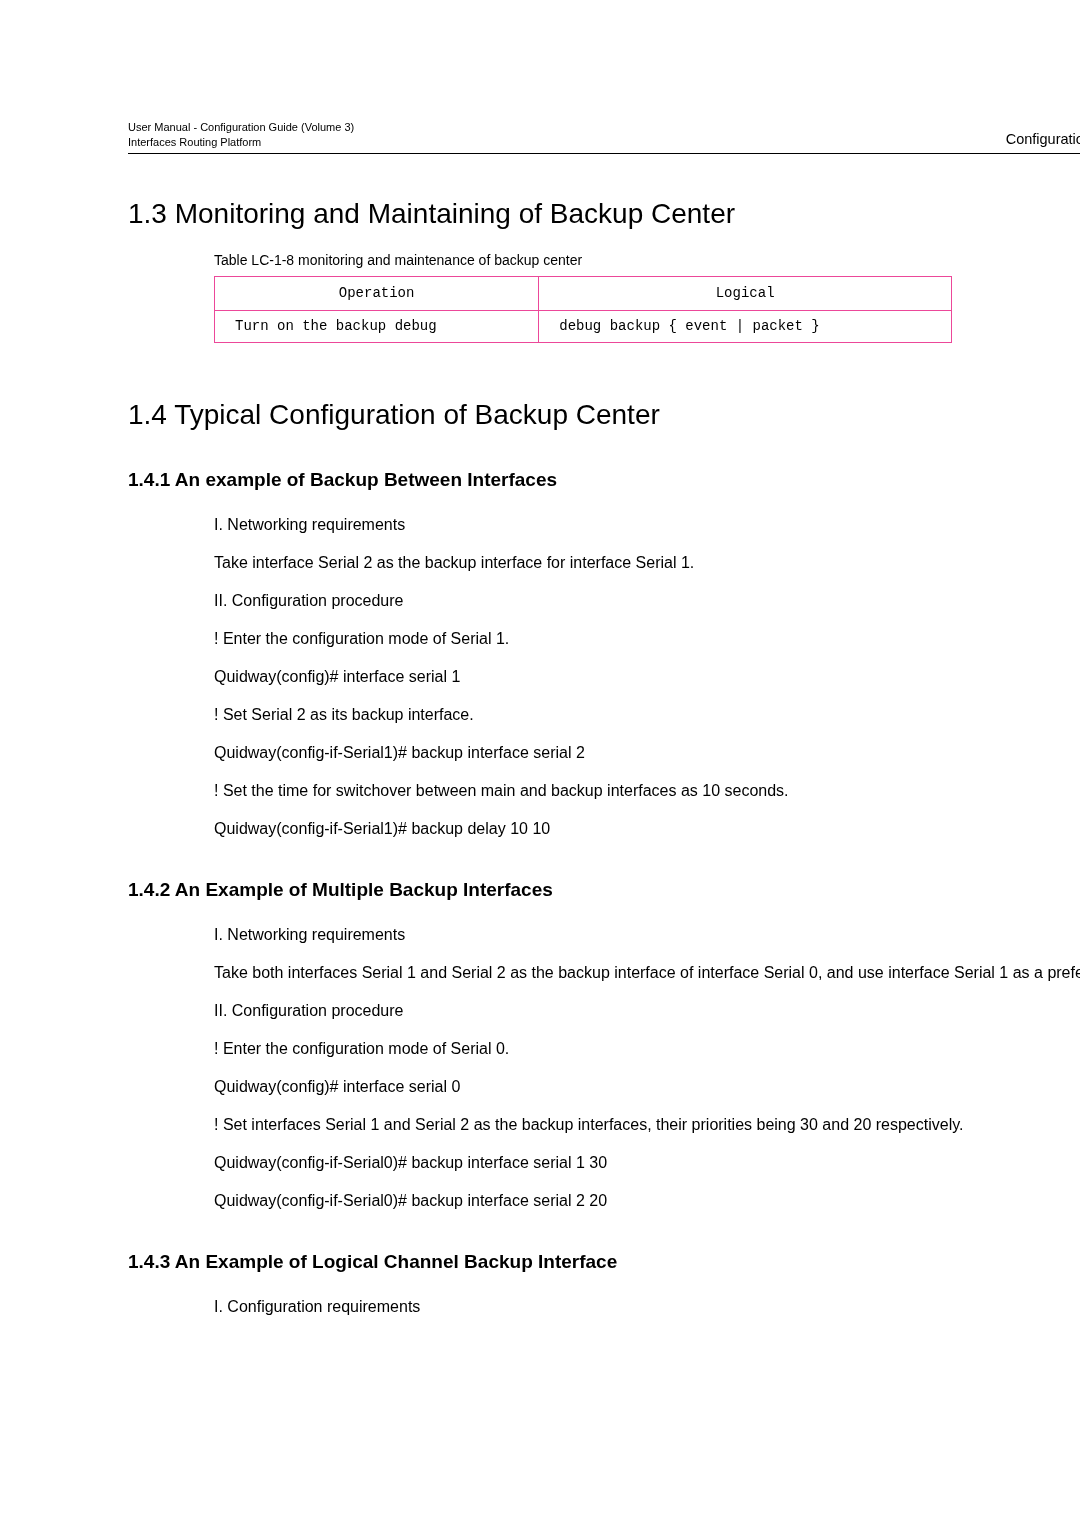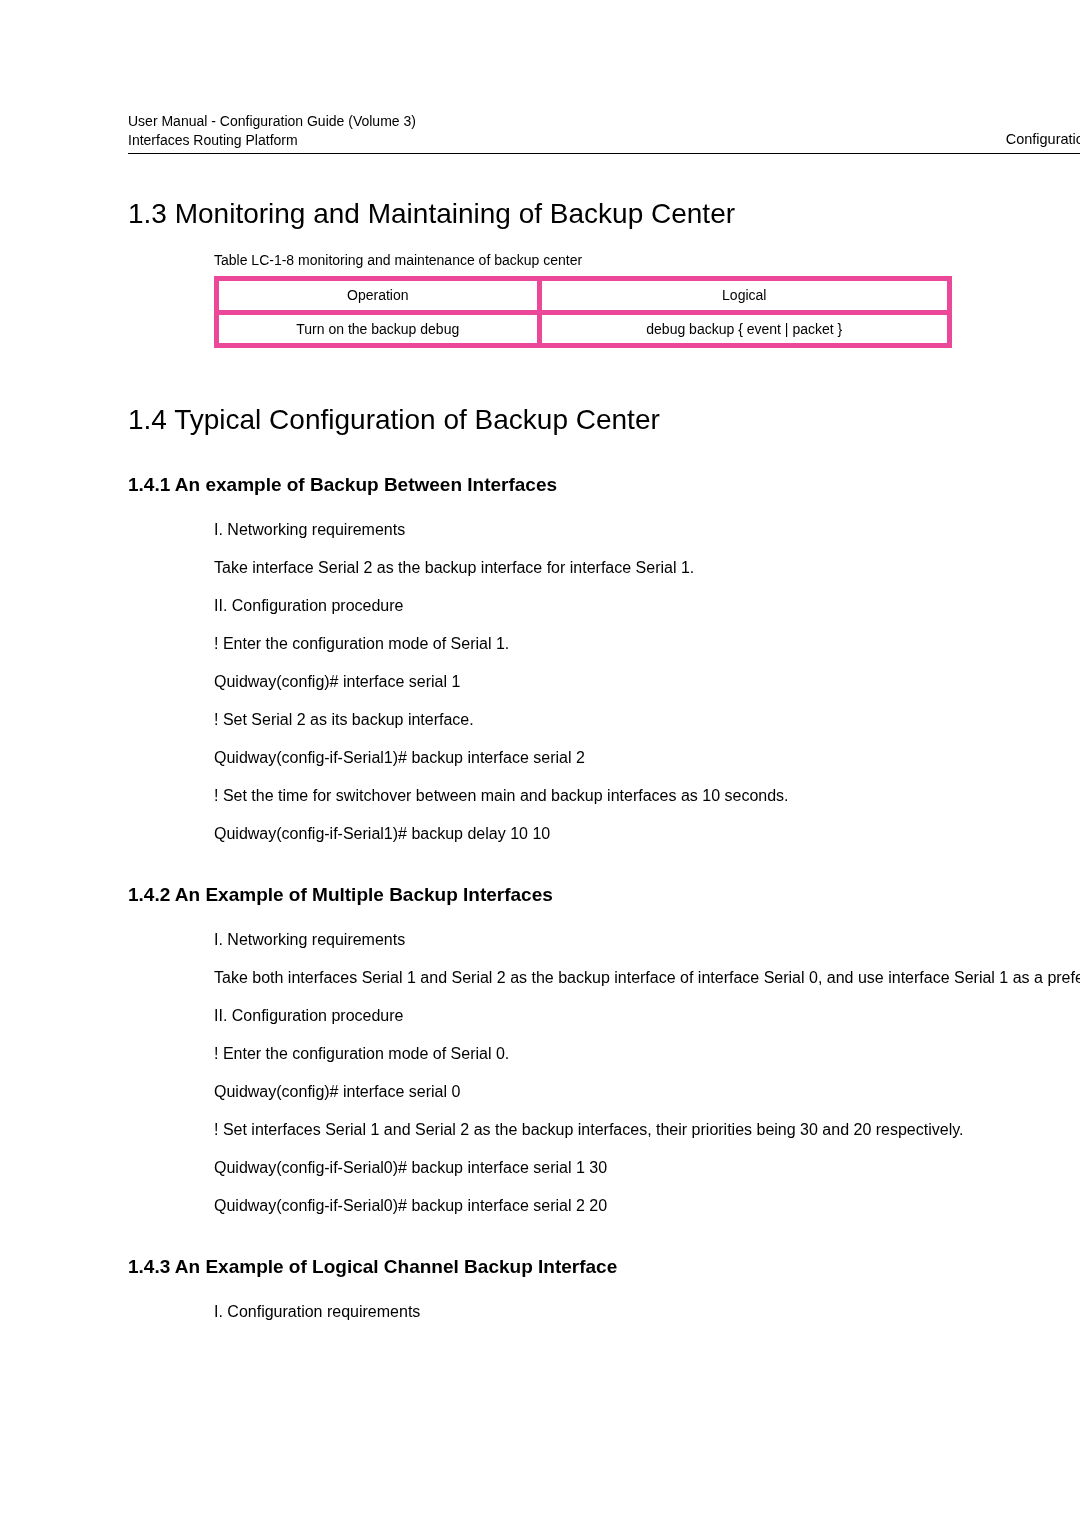--- a/index.html
+++ b/index.html
@@ -10,41 +10,42 @@
     padding: 96px 128px 0 128px;
     font-size: 16px;
   }
   .header-row {
     display: flex;
     justify-content: space-between;
     align-items: flex-end;
     border-bottom: 1.5px solid #000;
     padding-bottom: 3px;
   }
-  .header-left { font-size: 14px; line-height: 1.35; }
+  .header-left { font-size: 11px; line-height: 1.35; }
   .header-right { text-align: right; font-size: 14.5px; line-height: 1.35; }
   .chapter-title { font-size: 24px; font-weight: bold; margin-bottom: 2px; }
 
   .h1 { font-size: 28px; margin: 44px 0 22px 0; font-weight: normal; }
   .h2 { font-size: 19px; font-weight: bold; margin: 38px 0 22px 0; }
 
   .table-caption { margin-left: 86px; font-size: 14px; margin-bottom: 8px; }
   table.cmd {
     margin-left: 86px;
     border-collapse: collapse;
     width: 738px;
     font-size: 14px;
   }
   table.cmd th, table.cmd td {
-    border: 5px solid #ec4899;
+    border: 1px solid #ec4899;
     padding: 6px 20px;
     vertical-align: middle;
+    font-family: Liberation Mono, monospace;
   }
   table.cmd th { font-weight: normal; text-align: center; height: 34px; }
-  table.cmd td.left { text-align: center; height: 32px; }
+  table.cmd td.left { text-align: left; height: 32px; }
 
   .body-block { margin-left: 86px; line-height: 1.5; }
   .body-block p { margin-bottom: 14px; }
   .page { position: relative; width: 1080px; height: 1528px; }
 </style>
 </head>
 <body>
 <div class="page">
 
 <div class="header-row">

